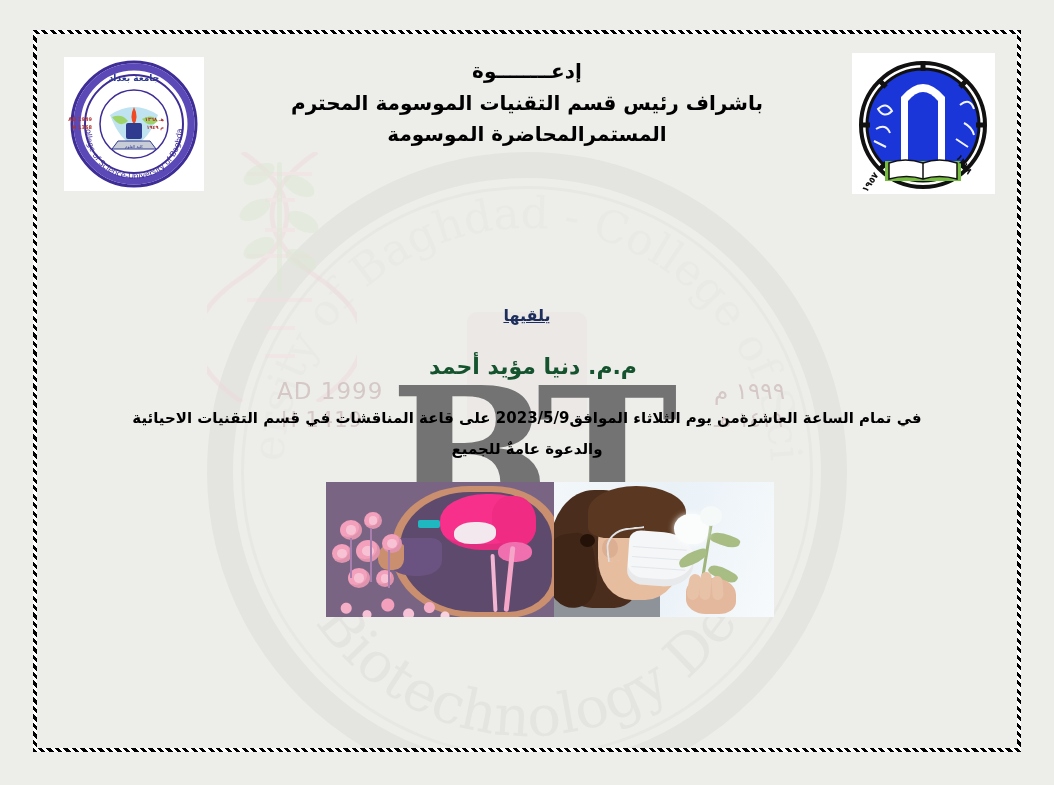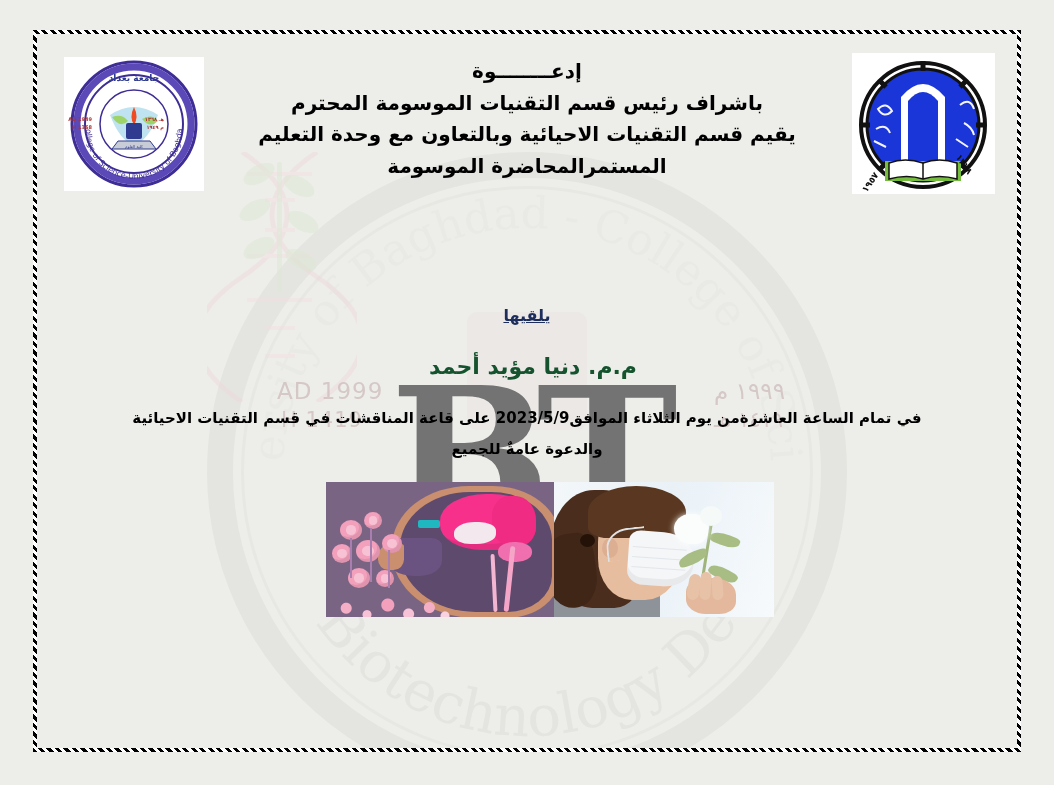--- a/index.html
+++ b/index.html
@@ -389,21 +389,20 @@
           <path d="M71 110 q-18 -6 -34 0 l0 16 q18 -5 34 0 q16 -5 34 0 l0 -16 q-18 -6 -34 0z" fill="#ffffff" stroke="#111" stroke-width="1.5"></path>
           <line x1="71" y1="110" x2="71" y2="126" stroke="#111" stroke-width="1.5"></line>
           <text x="27" y="122" font-size="9" fill="#111111" font-family="DejaVu Sans, sans-serif" font-weight="bold" transform="rotate(-55 27 122)">١٩٥٧</text>
           <text x="116" y="122" font-size="9" fill="#111111" font-family="DejaVu Sans, sans-serif" font-weight="bold" transform="rotate(55 116 122)">١٣٧٨</text>
         </svg>
       </div>
 
       <div id="header">
         <div class="hline t1">إدعــــــــوة</div>
         <div class="hline">باشراف رئيس قسم التقنيات الموسومة المحترم</div>
-        <div class="hline">يقيم  قسم التقنيات الاحيائية وبالتعاون مع وحدة التعليم</div>
         <div class="hline">المستمرالمحاضرة الموسومة</div>
       </div>
 
 
       <div id="giver">يلقيها</div>
       <div id="speaker">م.م. دنيا مؤيد أحمد</div>
 
       <div id="details">
         <div class="d d1">في تمام الساعة العاشرةمن يوم الثلاثاء الموافق2023/5/9 على قاعة المناقشات في قسم التقنيات الاحيائية</div>
         <div class="d d2">والدعوة عامةٌ للجميع</div>

